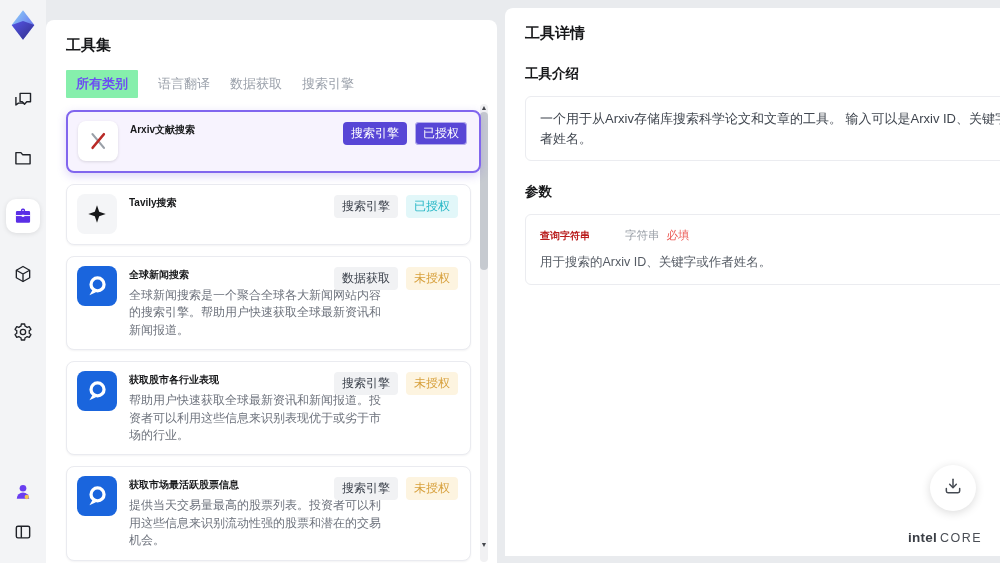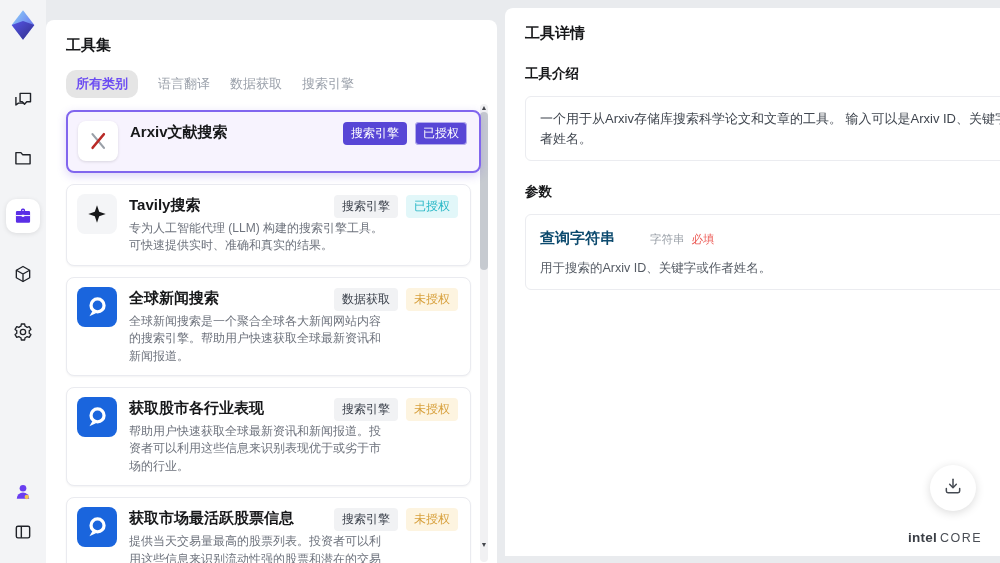--- a/index.html
+++ b/index.html
@@ -19,56 +19,56 @@
   .side-item.active { background:#ffffff; box-shadow:0 1px 5px rgba(0,0,0,.10); }
   .side-bottom { margin-top:auto; display:flex; flex-direction:column; align-items:center; gap:6px; margin-bottom:14px; }
   
   .left-panel { position:absolute; left:46px; top:20px; width:451px; height:548px;
     background:#fff; border-radius:8px 8px 0 0; overflow:hidden; }
   .right-panel { position:absolute; left:505px; top:8px; width:571px; height:548px;
     background:#fff; border-radius:8px 8px 0 0; padding:16px 20px; }
   .lp-title { font-size:15px; font-weight:bold; padding:16px 20px 0; }
   .tabs { display:flex; align-items:center; gap:20px; margin:15px 20px 0; font-size:13px; color:#9aa0aa; }
   .tab { cursor:pointer; padding:5px 0; white-space:nowrap; }
-  .tab.active { background:#e5e5e5; color:#6c4df2; font-weight:bold; padding:5px 10px; border-radius:10px; }
+  .tab.active { background:#86efac; color:#6c4df2; font-weight:bold; padding:5px 10px; border-radius:1px; }
   
   .list { position:absolute; top:84px; left:0; right:0; bottom:0; padding:6px 26px 0 20px; overflow:hidden; }
   .card { position:relative; display:flex; background:#fff; border:1px solid #eaebf0;
     border-radius:8px; padding:9px 12px 10px 10px; margin-bottom:11px;
     box-shadow:0 1px 2px rgba(25,28,40,.05); cursor:pointer; }
   .card.selected { background:#f7f3fe; border:2px solid #8166ee; margin-right:-10px;
     box-shadow:0 3px 10px rgba(101,70,220,.22); z-index:3; }
   .tile { flex:none; width:40px; height:40px; border-radius:8px; margin-right:12px;
     display:flex; align-items:center; justify-content:center; background:#f4f5f7; }
   .tile.t-arxiv-logo { background:#ffffff; box-shadow:0 0 0 1px #eee; }
   .card.selected .tile.t-arxiv-logo { box-shadow:0 1px 3px rgba(0,0,0,.12); }
   .tile.t-news-search-logo { background:#1a65dd; }
   .tcontent { width:256px; }
-  .tname { font-size:15px; font-weight:bold; margin:2px 0 5px; color:#17181a; }
+  .tname { font-size:10px; font-weight:bold; margin:2px 0 5px; color:#17181a; }
   .tdesc { font-size:12px; color:#6e737d; line-height:1.45; }
   .badges { position:absolute; top:10px; right:12px; display:flex; gap:8px; }
   .badge { font-size:12px; padding:3px 8px; border-radius:4px; white-space:nowrap; }
   .badge.cat { background:#f1f2f4; color:#3d434d; }
   .badge.status.authorized { background:#e2f7f9; color:#27b7c6; }
   .badge.status.unauthorized { background:#fdf4e0; color:#d7a03c; }
   .card.selected .badge { background:#5846d6; color:#fff; }
   .card.selected .badge.status { box-shadow:inset 0 0 0 1px rgba(255,255,255,.55); }
   
   .scrollbar { position:absolute; top:84px; right:9px; bottom:6px; width:8px; z-index:2; }
   .sb-track { position:absolute; inset:0; background:#f1f1f3; border-radius:4px; }
   .sb-thumb { position:absolute; top:8px; left:0; width:8px; height:158px; background:#c6cad0; border-radius:4px; cursor:pointer; }
   .sb-arrow { position:absolute; left:0; width:8px; text-align:center; font-size:7px; color:#45484e; line-height:7px; cursor:pointer; }
   .sb-arrow.up { top:0; } .sb-arrow.down { bottom:14px; }
   
   .rp-title { font-size:15px; font-weight:bold; }
   .rp-sub { font-size:13.5px; font-weight:bold; margin-top:22px; }
   .rp-box { border:1px solid #ebecf0; border-radius:6px; margin-top:13px; padding:12px 14px;
     font-size:13px; color:#3f454e; line-height:1.5; }
   .param-head { display:flex; align-items:baseline; gap:7px; }
-  .param-name { font-size:15px; font-weight:bold; color:#0c4a6e; }
+  .param-name { font-size:10px; font-weight:bold; color:#b91c1c; }
   .param-type { font-size:11.5px; color:#9aa0a8;margin-left:28px; }
   .param-required { font-size:11.5px; color:#ec5b56; }
   .param-desc { font-size:12.5px; color:#555b64; margin-top:9px; }
   
   .fab { position:absolute; right:24px; bottom:52px; width:46px; height:46px; border-radius:50%;
     background:#fff; box-shadow:0 2px 10px rgba(0,0,0,.14); display:flex; align-items:center;
     justify-content:center; cursor:pointer; z-index:5; }
   .brand { position:absolute; right:18px; bottom:18px; font-size:13.5px; color:#3a3e45; z-index:5; }
   .brand .b1 { font-weight:bold; letter-spacing:.2px; }
   .brand .b2 { letter-spacing:1.5px; font-size:12.5px; margin-left:3px; color:#4a4e55; }
@@ -171,21 +171,20 @@
         </div>
       </div>
       <div class="card">
         <div class="tile t-tavily-logo">
           <svg viewBox="0 0 24 24" width="22" height="22" fill="#17181a">
             <path d="M12 2.5 L14.4 9.6 L21.5 12 L14.4 14.4 L12 21.5 L9.6 14.4 L2.5 12 L9.6 9.6 Z"></path>
           </svg>
         </div>
         <div class="tcontent">
           <div class="tname">Tavily搜索</div>
-          <div class="tdesc">专为人工智能代理 (LLM) 构建的搜索引擎工具。可快速提供实时、准确和真实的结果。</div>
         </div>
         <div class="badges">
           <span class="badge cat">搜索引擎</span>
           <span class="badge status authorized">已授权</span>
         </div>
       </div>
       <div class="card">
         <div class="tile t-news-search-logo">
           <svg viewBox="0 0 24 24" width="26" height="26">
             <circle cx="12.5" cy="10.5" r="6" fill="none" stroke="#fff" stroke-width="3"></circle>

